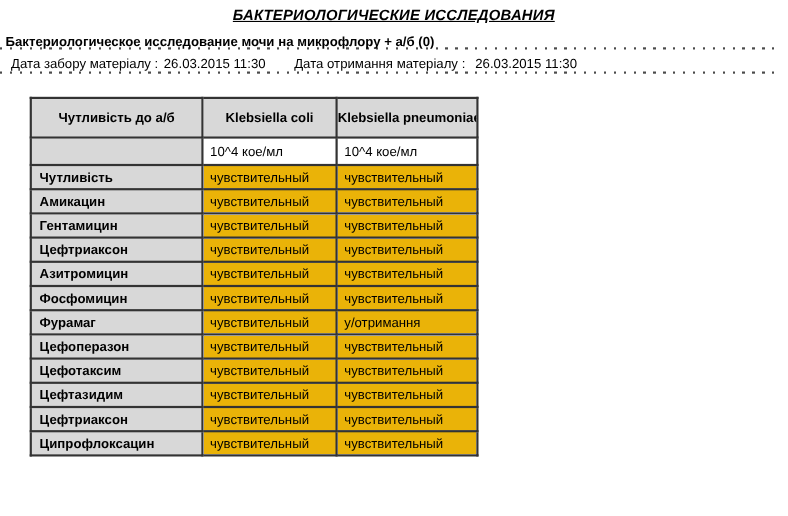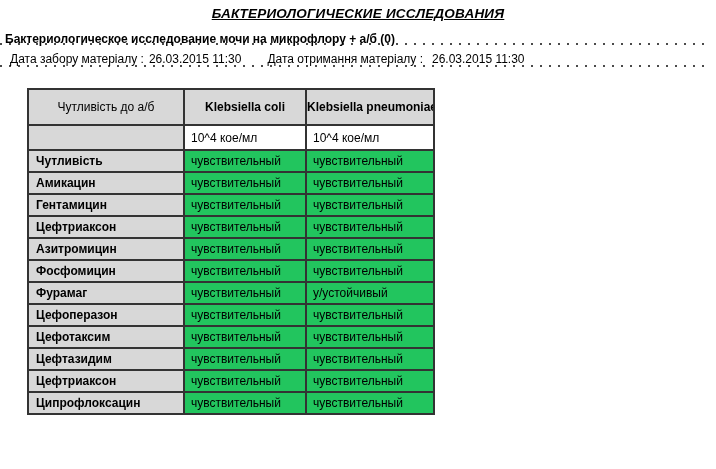--- a/index.html
+++ b/index.html
@@ -60,32 +60,32 @@
   table.sens col.c3 { width: 128px; }
   table.sens td, table.sens th {
     border: 2px solid #333333;
     font-size: 12px;
     vertical-align: middle;
     overflow: hidden;
     white-space: nowrap;
   }
   tr.hdr { height: 36px; }
   tr.hdr th { background: #d8d8d8; text-align: center; }
-  th.sens-col { font-weight: normal; }
+  th.sens-col { font-weight: bold; }
   th.org-col  { font-weight: bold; font-size: 12.5px; line-height: 14px; white-space: pre-line; }
   tr.units { height: 25px; }
   tr.units td.lbl { background: #d8d8d8; }
   tr.units td.unit { background: #ffffff; padding-left: 6px; }
   tr.drug-row { height: 22px; }
   td.drug {
     background: #d8d8d8;
     font-weight: bold;
     padding-left: 7px;
   }
-  td.result { background: #22c55e; padding-left: 6px; }
+  td.result { background: #eab308; padding-left: 6px; }
 </style>
 </head>
 <body>
 
 <div class="page">
 
   <div class="doc-title">
     <span>БАКТЕРИОЛОГИЧЕСКИЕ ИССЛЕДОВАНИЯ</span>
   </div>
 
@@ -143,21 +143,21 @@
         <td class="result">чувствительный</td>
       </tr>
       <tr class="drug-row">
         <td class="drug">Фосфомицин</td>
         <td class="result">чувствительный</td>
         <td class="result">чувствительный</td>
       </tr>
       <tr class="drug-row">
         <td class="drug">Фурамаг</td>
         <td class="result">чувствительный</td>
-        <td class="result">у/устойчивый</td>
+        <td class="result">у/отримання</td>
       </tr>
       <tr class="drug-row">
         <td class="drug">Цефоперазон</td>
         <td class="result">чувствительный</td>
         <td class="result">чувствительный</td>
       </tr>
       <tr class="drug-row">
         <td class="drug">Цефотаксим</td>
         <td class="result">чувствительный</td>
         <td class="result">чувствительный</td>

